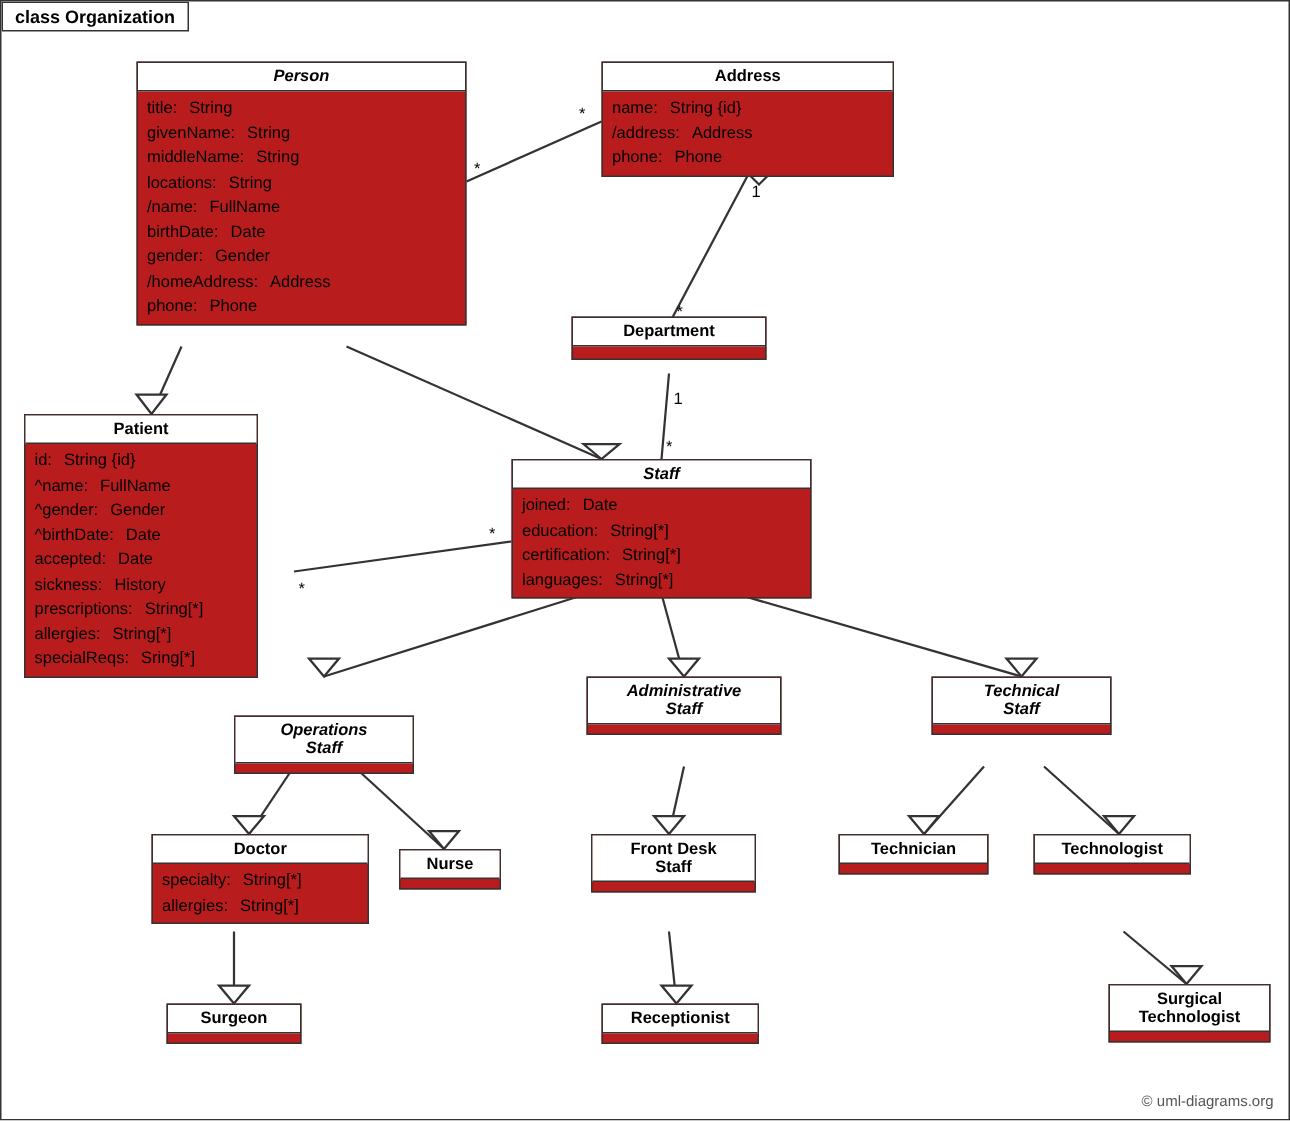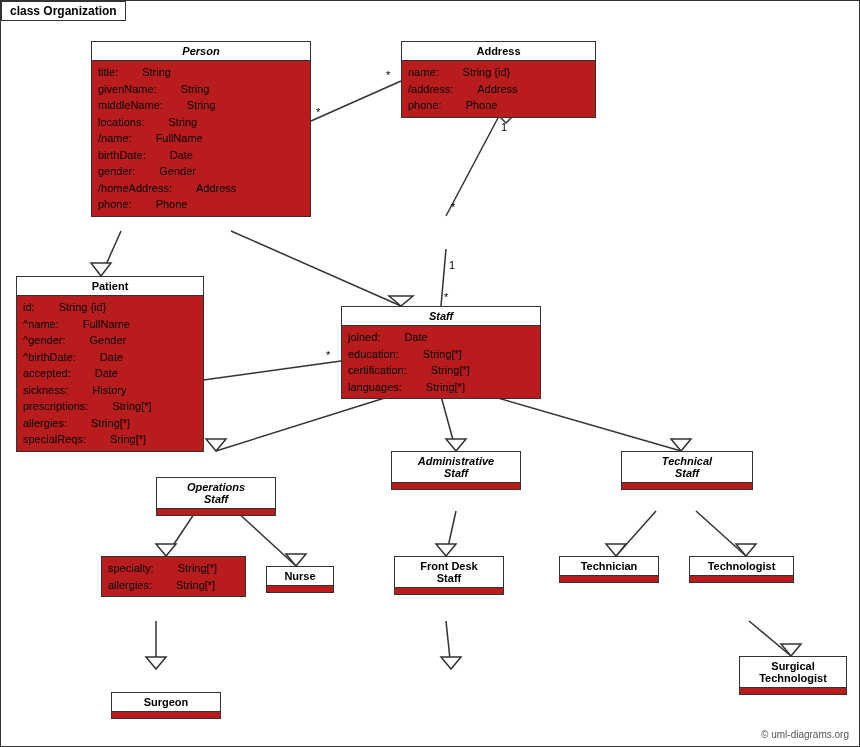--- a/index.html
+++ b/index.html
@@ -44,21 +44,21 @@
     .uml-class .class-header.italic {
       font-style: italic;
     }
     .uml-class .class-body {
       padding: 3px 6px;
       line-height: 1.5;
       white-space: nowrap;
     }
     .attr-row {
       display: flex;
-      gap: 24px;
+      gap: 8px;
     }
     .attr-name { }
     .attr-type { }
     svg#connections {
       position: absolute;
       top: 0; left: 0;
       width: 860px;
       height: 747px;
       pointer-events: none;
     }
@@ -189,21 +189,21 @@
           <span class="attr-name">/address:</span>
           <span class="attr-type">Address</span>
         </div>
       <div class="attr-row">
           <span class="attr-name">phone:</span>
           <span class="attr-type">Phone</span>
         </div>
     </div>
   </div>
 
-  <div class="uml-class" style="left:15px; top:275px; width:188px;">
+  <div class="uml-class" style="left:15px; top:275px; width:156px;">
     <div class="class-header">Patient</div>
     <div class="class-body">
       <div class="attr-row">
           <span class="attr-name">id:</span>
           <span class="attr-type">String {id}</span>
         </div>
       <div class="attr-row">
           <span class="attr-name">^name:</span>
           <span class="attr-type">FullName</span>
         </div>
@@ -231,20 +231,24 @@
           <span class="attr-name">allergies:</span>
           <span class="attr-type">String[*]</span>
         </div>
       <div class="attr-row">
           <span class="attr-name">specialReqs:</span>
           <span class="attr-type">Sring[*]</span>
         </div>
     </div>
   </div>
 
+  <div class="uml-class" style="left:380px; top:210px; width:130px;">
+    <div class="class-header">Department</div>
+    <div class="class-body" style="min-height:8px;"></div>
+  </div>
 
   <div class="uml-class" style="left:340px; top:305px; width:200px;">
     <div class="class-header italic">Staff</div>
     <div class="class-body">
       <div class="attr-row">
           <span class="attr-name">joined:</span>
           <span class="attr-type">Date</span>
         </div>
       <div class="attr-row">
           <span class="attr-name">education:</span>
@@ -264,26 +268,27 @@
   <div class="uml-class" style="left:155px; top:450px; width:120px;margin-top:26px;">
     <div class="class-header italic">Operations<br>Staff</div>
     <div class="class-body" style="min-height:6px;"></div>
   </div>
 
   <div class="uml-class" style="left:390px; top:450px; width:130px;">
     <div class="class-header italic">Administrative<br>Staff</div>
     <div class="class-body" style="min-height:6px;"></div>
   </div>
 
-  <div class="uml-class" style="left:620px; top:450px; width:132px;">
+  <div class="uml-class" style="left:620px; top:450px; width:120px;">
     <div class="class-header italic">Technical<br>Staff</div>
     <div class="class-body" style="min-height:6px;"></div>
   </div>
 
   <div class="uml-class" style="left:100px; top:555px; width:145px;">
+    <div class="class-header">Doctor</div>
     <div class="class-body">
       <div class="attr-row">
           <span class="attr-name">specialty:</span>
           <span class="attr-type">String[*]</span>
         </div>
       <div class="attr-row">
           <span class="attr-name">allergies:</span>
           <span class="attr-type">String[*]</span>
         </div>
     </div>
@@ -302,25 +307,29 @@
   <div class="uml-class" style="left:558px; top:555px; width:100px;">
     <div class="class-header">Technician</div>
     <div class="class-body" style="min-height:6px;"></div>
   </div>
 
   <div class="uml-class" style="left:688px; top:555px; width:105px;">
     <div class="class-header">Technologist</div>
     <div class="class-body" style="min-height:6px;"></div>
   </div>
 
-  <div class="uml-class" style="left:110px; top:691px; width:110px;">
+  <div class="uml-class" style="left:110px; top:668px; width:90px;">
     <div class="class-header">Surgeon</div>
     <div class="class-body" style="min-height:6px;"></div>
   </div>
 
+  <div class="uml-class" style="left:400px; top:668px; width:105px;">
+    <div class="class-header">Receptionist</div>
+    <div class="class-body" style="min-height:6px;"></div>
+  </div>
 
   <div class="uml-class" style="left:738px; top:655px; width:108px;">
     <div class="class-header">Surgical<br>Technologist</div>
     <div class="class-body" style="min-height:6px;"></div>
   </div>
 
   <div class="copyright">© uml-diagrams.org</div>
 </div>
 
 </body></html>

